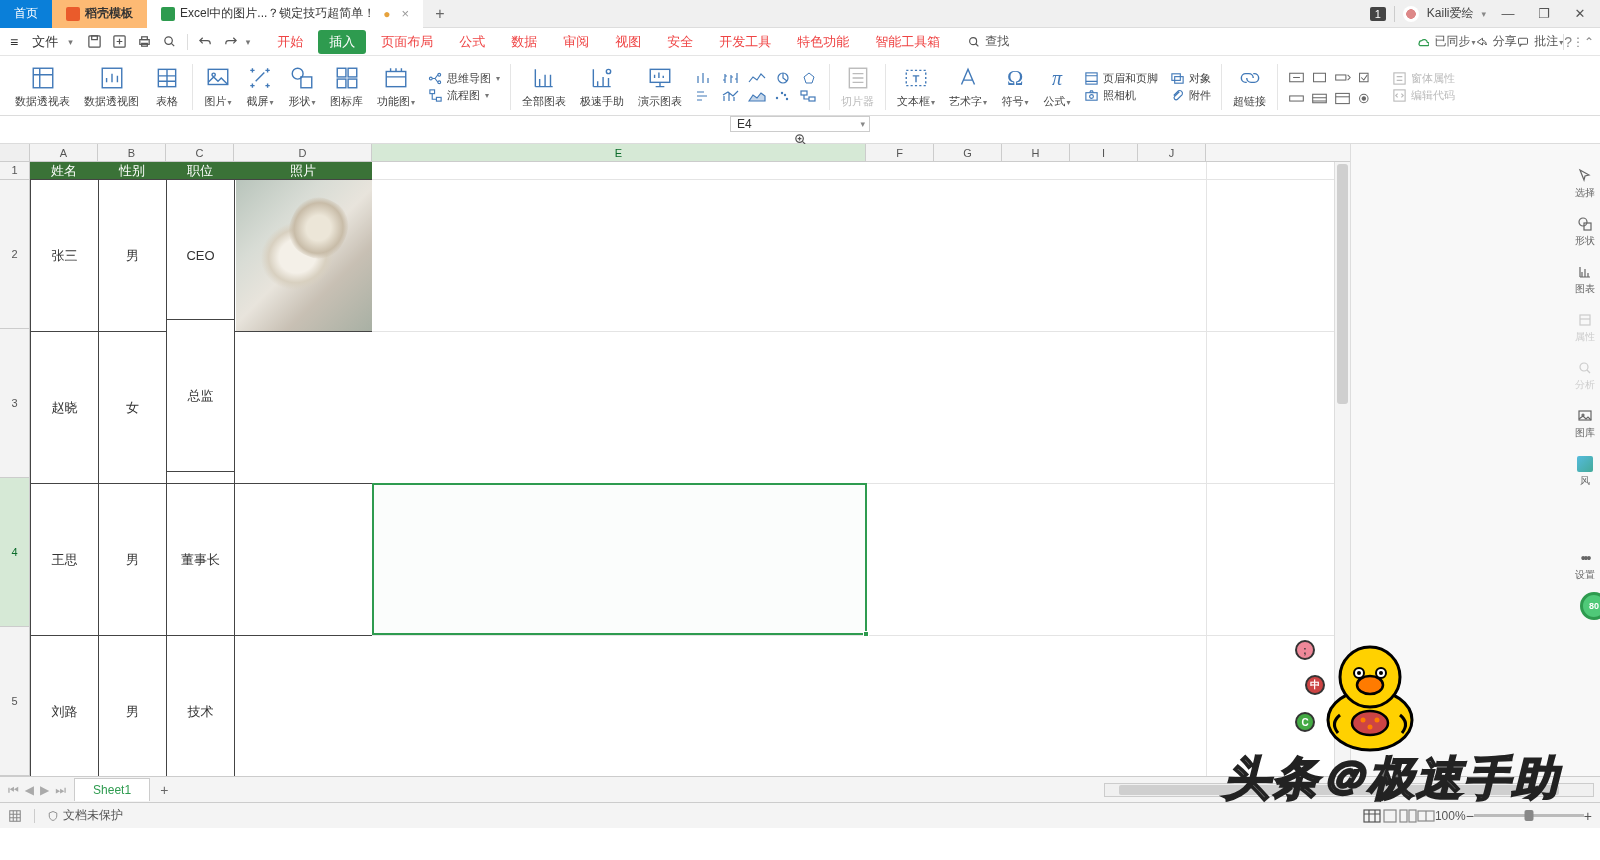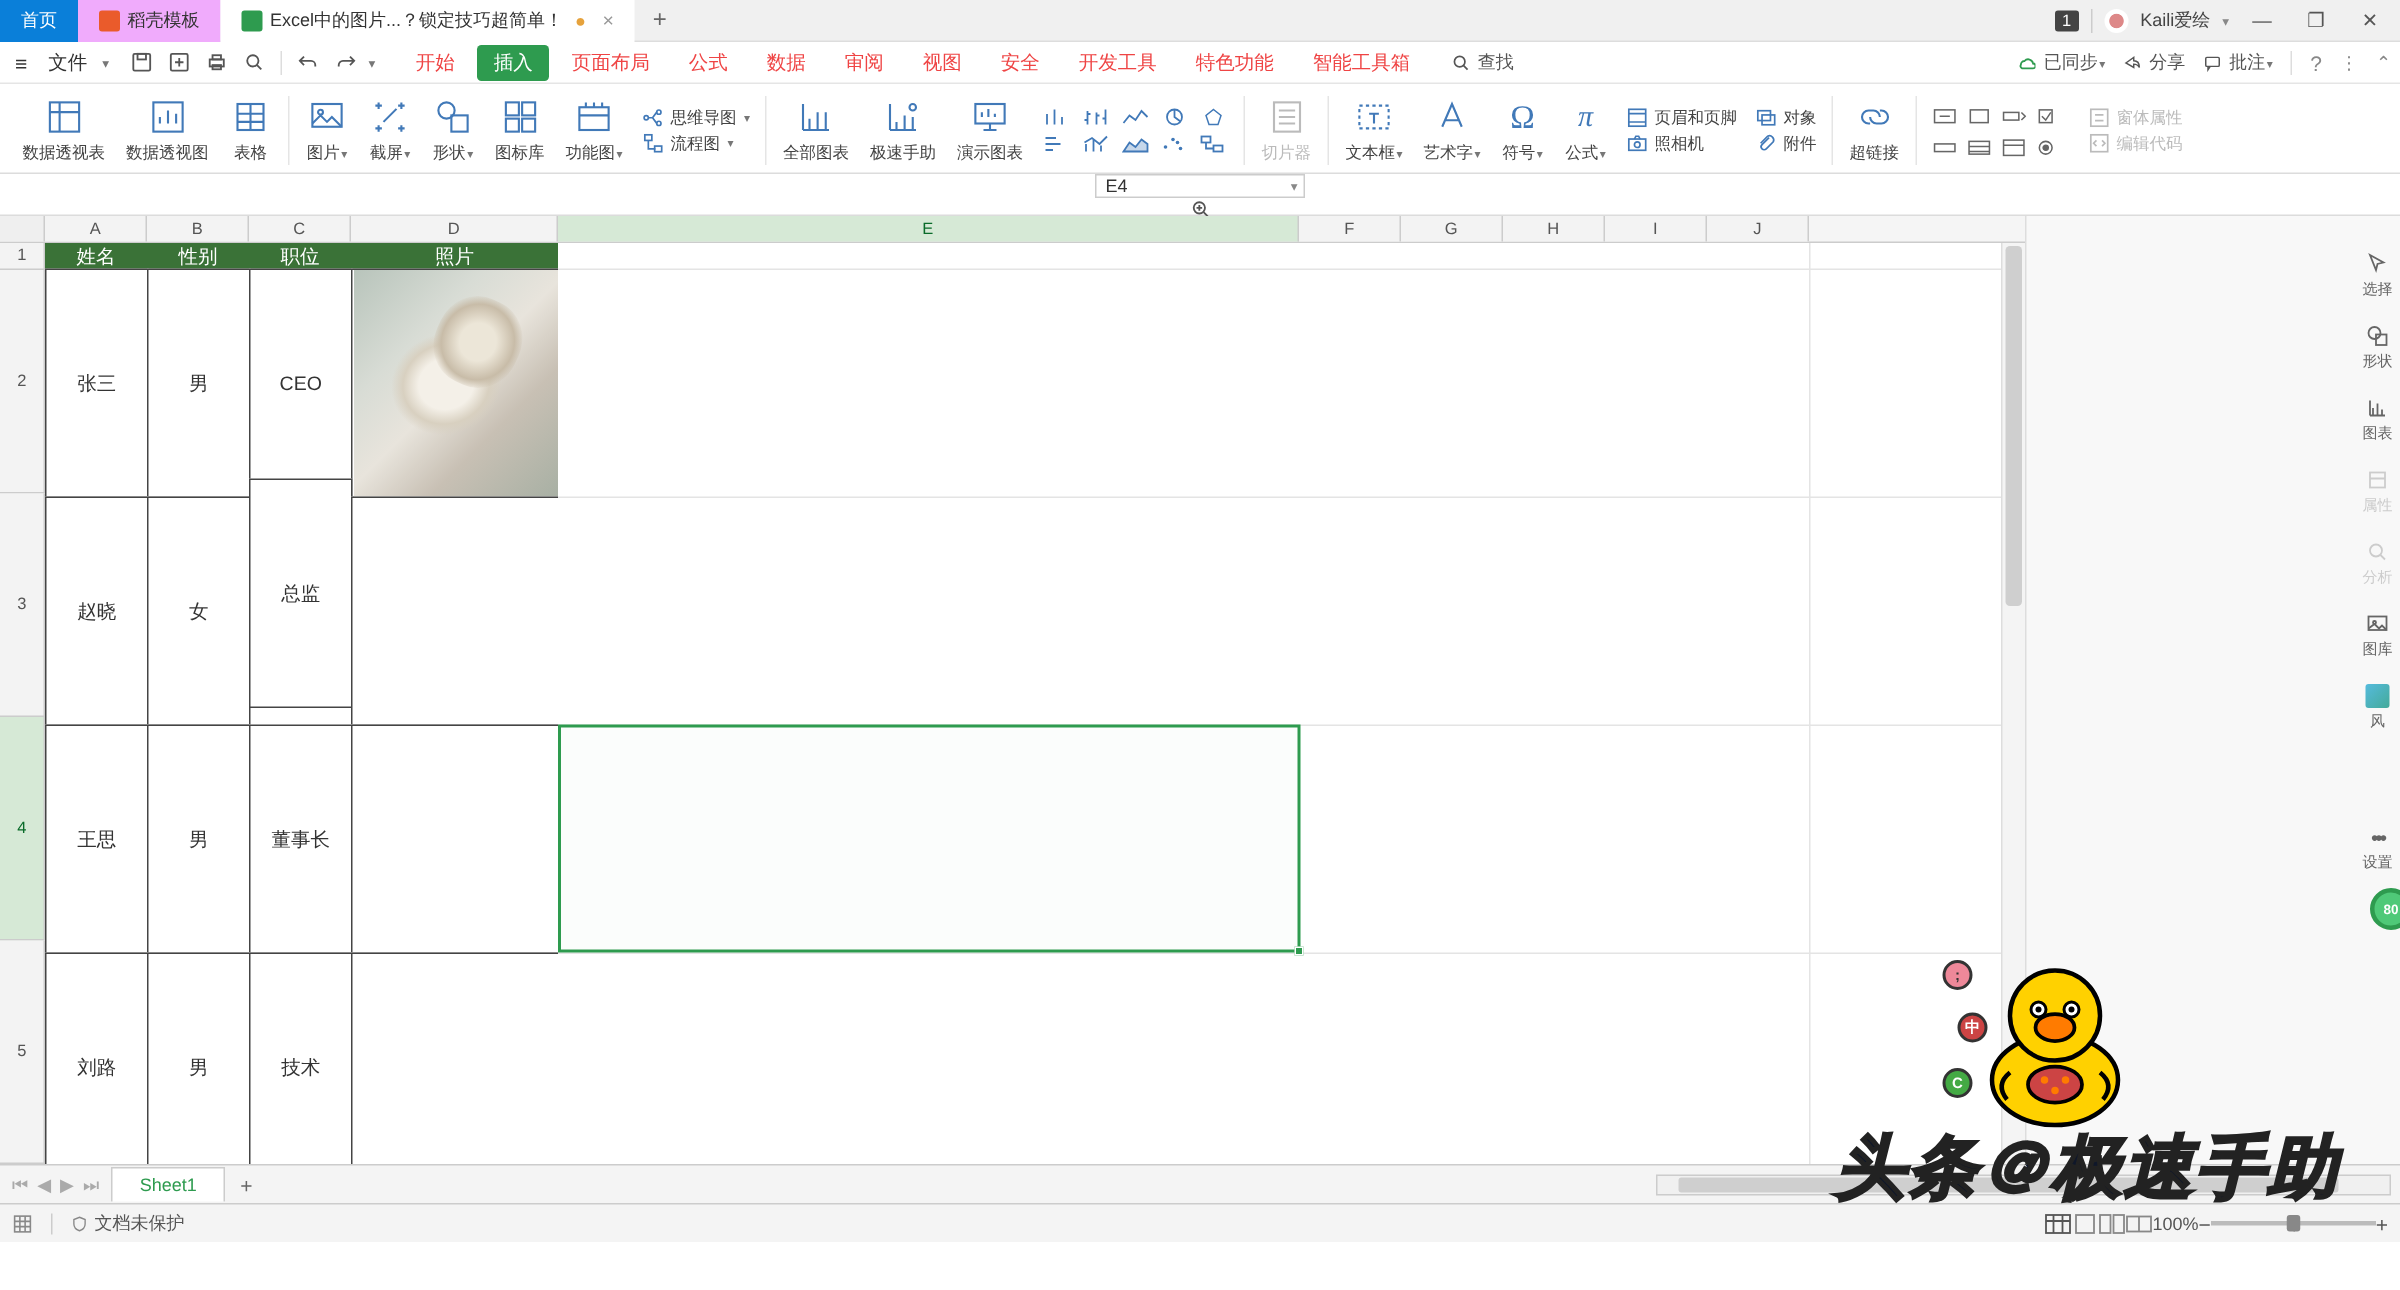--- a/index.html
+++ b/index.html
@@ -1,41 +1,41 @@
 <!DOCTYPE html>
 <html><head>
 <meta charset="utf-8">
 <style>
 * { margin:0; padding:0; box-sizing:border-box; font-family:"Microsoft YaHei",Arial,sans-serif; }
 body { width:1600px; height:860px; background:#fff; overflow:hidden; font-size:12px; color:#333; position:relative; }
 .title-bar { height:28px; background:#f0f0f0; display:flex; align-items:center; border-bottom:1px solid #ddd; }
 .tab { height:28px; padding:0 14px; display:flex; align-items:center; gap:5px; font-size:12px; cursor:pointer; }
 .tab.home { background:#0a7fd9; color:#fff; }
-.tab.template { background:#f0abfc; }
+.tab.template { background:#fdba74;font-weight:bold; }
 .tab.active { background:#fff; }
 .tab-icon { width:14px; height:14px; display:inline-block; border-radius:2px; }
 .tab-close { font-size:13px; color:#999; margin-left:6px; }
 .tab-add { padding:0 12px; color:#666; font-size:16px; }
 .title-right { margin-left:auto; display:flex; align-items:center; gap:8px; padding-right:6px; }
 .badge { background:#444; color:#fff; padding:1px 5px; border-radius:2px; font-size:11px; }
 .avatar { width:16px; height:16px; border-radius:50%; background:radial-gradient(circle,#d88 40%,#fff 45%); }
 .user-name { font-size:12px; color:#444; }
 .win-btn { width:28px; height:24px; display:flex; align-items:center; justify-content:center; color:#555; font-size:13px; }
 
 .menu-bar { height:28px; display:flex; align-items:center; background:#fff; border-bottom:1px solid #e5e5e5; padding:0 6px; gap:2px; }
 .hamburger { font-size:14px; padding:0 4px; }
 .file-menu { padding:2px 8px; font-size:13px; }
 .file-drop { color:#777; font-size:9px; margin-right:6px; }
 .qat { display:flex; gap:10px; align-items:center; padding:0 6px; }
 .qat-ico { width:15px; height:15px; color:#555; }
 .menu-tabs { display:flex; gap:4px; margin-left:8px; }
 .menu-tab { padding:3px 11px; font-size:13px; color:#ef4444; border-radius:3px; }
 .menu-tab.active { background:#2e9b4f; color:#fff; }
 .search-grp { display:flex; align-items:center; gap:4px; margin-left:14px; color:#555; }
-.menu-right { margin-left:auto; display:flex; align-items:center; gap:12px; color:#555; font-size:12px; }
+.menu-right { margin-left:auto; display:flex; align-items:center; color:#555; font-size:12px; }
 .menu-right span svg { vertical-align:middle; margin-right:2px; }
 
 .ribbon { height:60px; display:flex; align-items:center; background:#fff; border-bottom:1px solid #dcdcdc; padding:2px 8px 0 8px; }
 .rb-grp { display:flex; flex-direction:column; align-items:center; padding:0 7px; color:#444; position:relative; }
 .rb-grp .lbl { font-size:11px; margin-top:2px; white-space:nowrap; }
 .rb-ico { width:28px; height:28px; display:flex; align-items:center; justify-content:center; color:#4179b8; }
 .rb-sep { width:1px; height:46px; background:#e5e5e5; margin:0 4px; }
 .rb-sml { display:flex; flex-direction:column; gap:2px; padding:0 6px; font-size:11px; color:#444; }
 .rb-sml-row { display:flex; align-items:center; gap:4px; white-space:nowrap; }
 .rb-sml-row svg { flex:none; }
@@ -89,21 +89,21 @@
 .st-scroll { margin-left:auto; width:490px; height:14px; background:#f0f0f0; border:1px solid #ccc; position:relative; margin-right:6px; }
 .st-scroll-thumb { position:absolute; left:14px; top:1px; height:10px; width:440px; background:#cfcfcf; border-radius:2px; }
 
 .status-bar { height:26px; display:flex; align-items:center; background:#f4f4f4; border-top:1px solid #ccc; font-size:12px; color:#555; padding:0 8px; gap:12px; }
 .status-right { margin-left:auto; display:flex; align-items:center; gap:0; }
 .view-ico { width:18px; height:14px; }
 .zoom-track { width:110px; height:3px; background:#bbb; position:relative; }
 .zoom-track::before { content:""; position:absolute; left:50%; top:-4px; width:1px; height:11px; background:#888; }
 .zoom-thumb { position:absolute; left:50%; top:-4px; width:9px; height:11px; background:#888; border-radius:2px; transform:translateX(-50%); }
 
-.watermark { position:absolute; right:40px; bottom:50px; font-size:46px; font-weight:700; color:#0f172a; -webkit-text-stroke:2px #222; font-style:italic; letter-spacing:2px; pointer-events:none; font-family:"SimHei",sans-serif; }
+.watermark { position:absolute; right:40px; bottom:50px; font-size:46px; font-weight:700; color:#737373; -webkit-text-stroke:2px #222; font-style:italic; letter-spacing:2px; pointer-events:none; font-family:"SimHei",sans-serif; }
 .duck { position:absolute; right:170px; bottom:105px; width:120px; height:120px; pointer-events:none; }
 .bubble { position:absolute; width:20px; height:20px; border-radius:50%; border:2px solid #333; display:flex; align-items:center; justify-content:center; font-size:10px; font-weight:bold; }
 .bubble.b1 { right:285px; bottom:200px; background:#e89; }
 .bubble.b2 { right:275px; bottom:165px; background:#c44; color:#fff; }
 .bubble.b3 { right:285px; bottom:128px; background:#4a4; color:#fff; }
 .fab { position:absolute; right:-8px; bottom:240px; width:28px; height:28px; border-radius:50%; background:#4fc978; border:3px solid #2e9b4f; display:flex; align-items:center; justify-content:center; color:#fff; font-size:9px; font-weight:bold; }
 </style>
 </head>
 <body>
 

